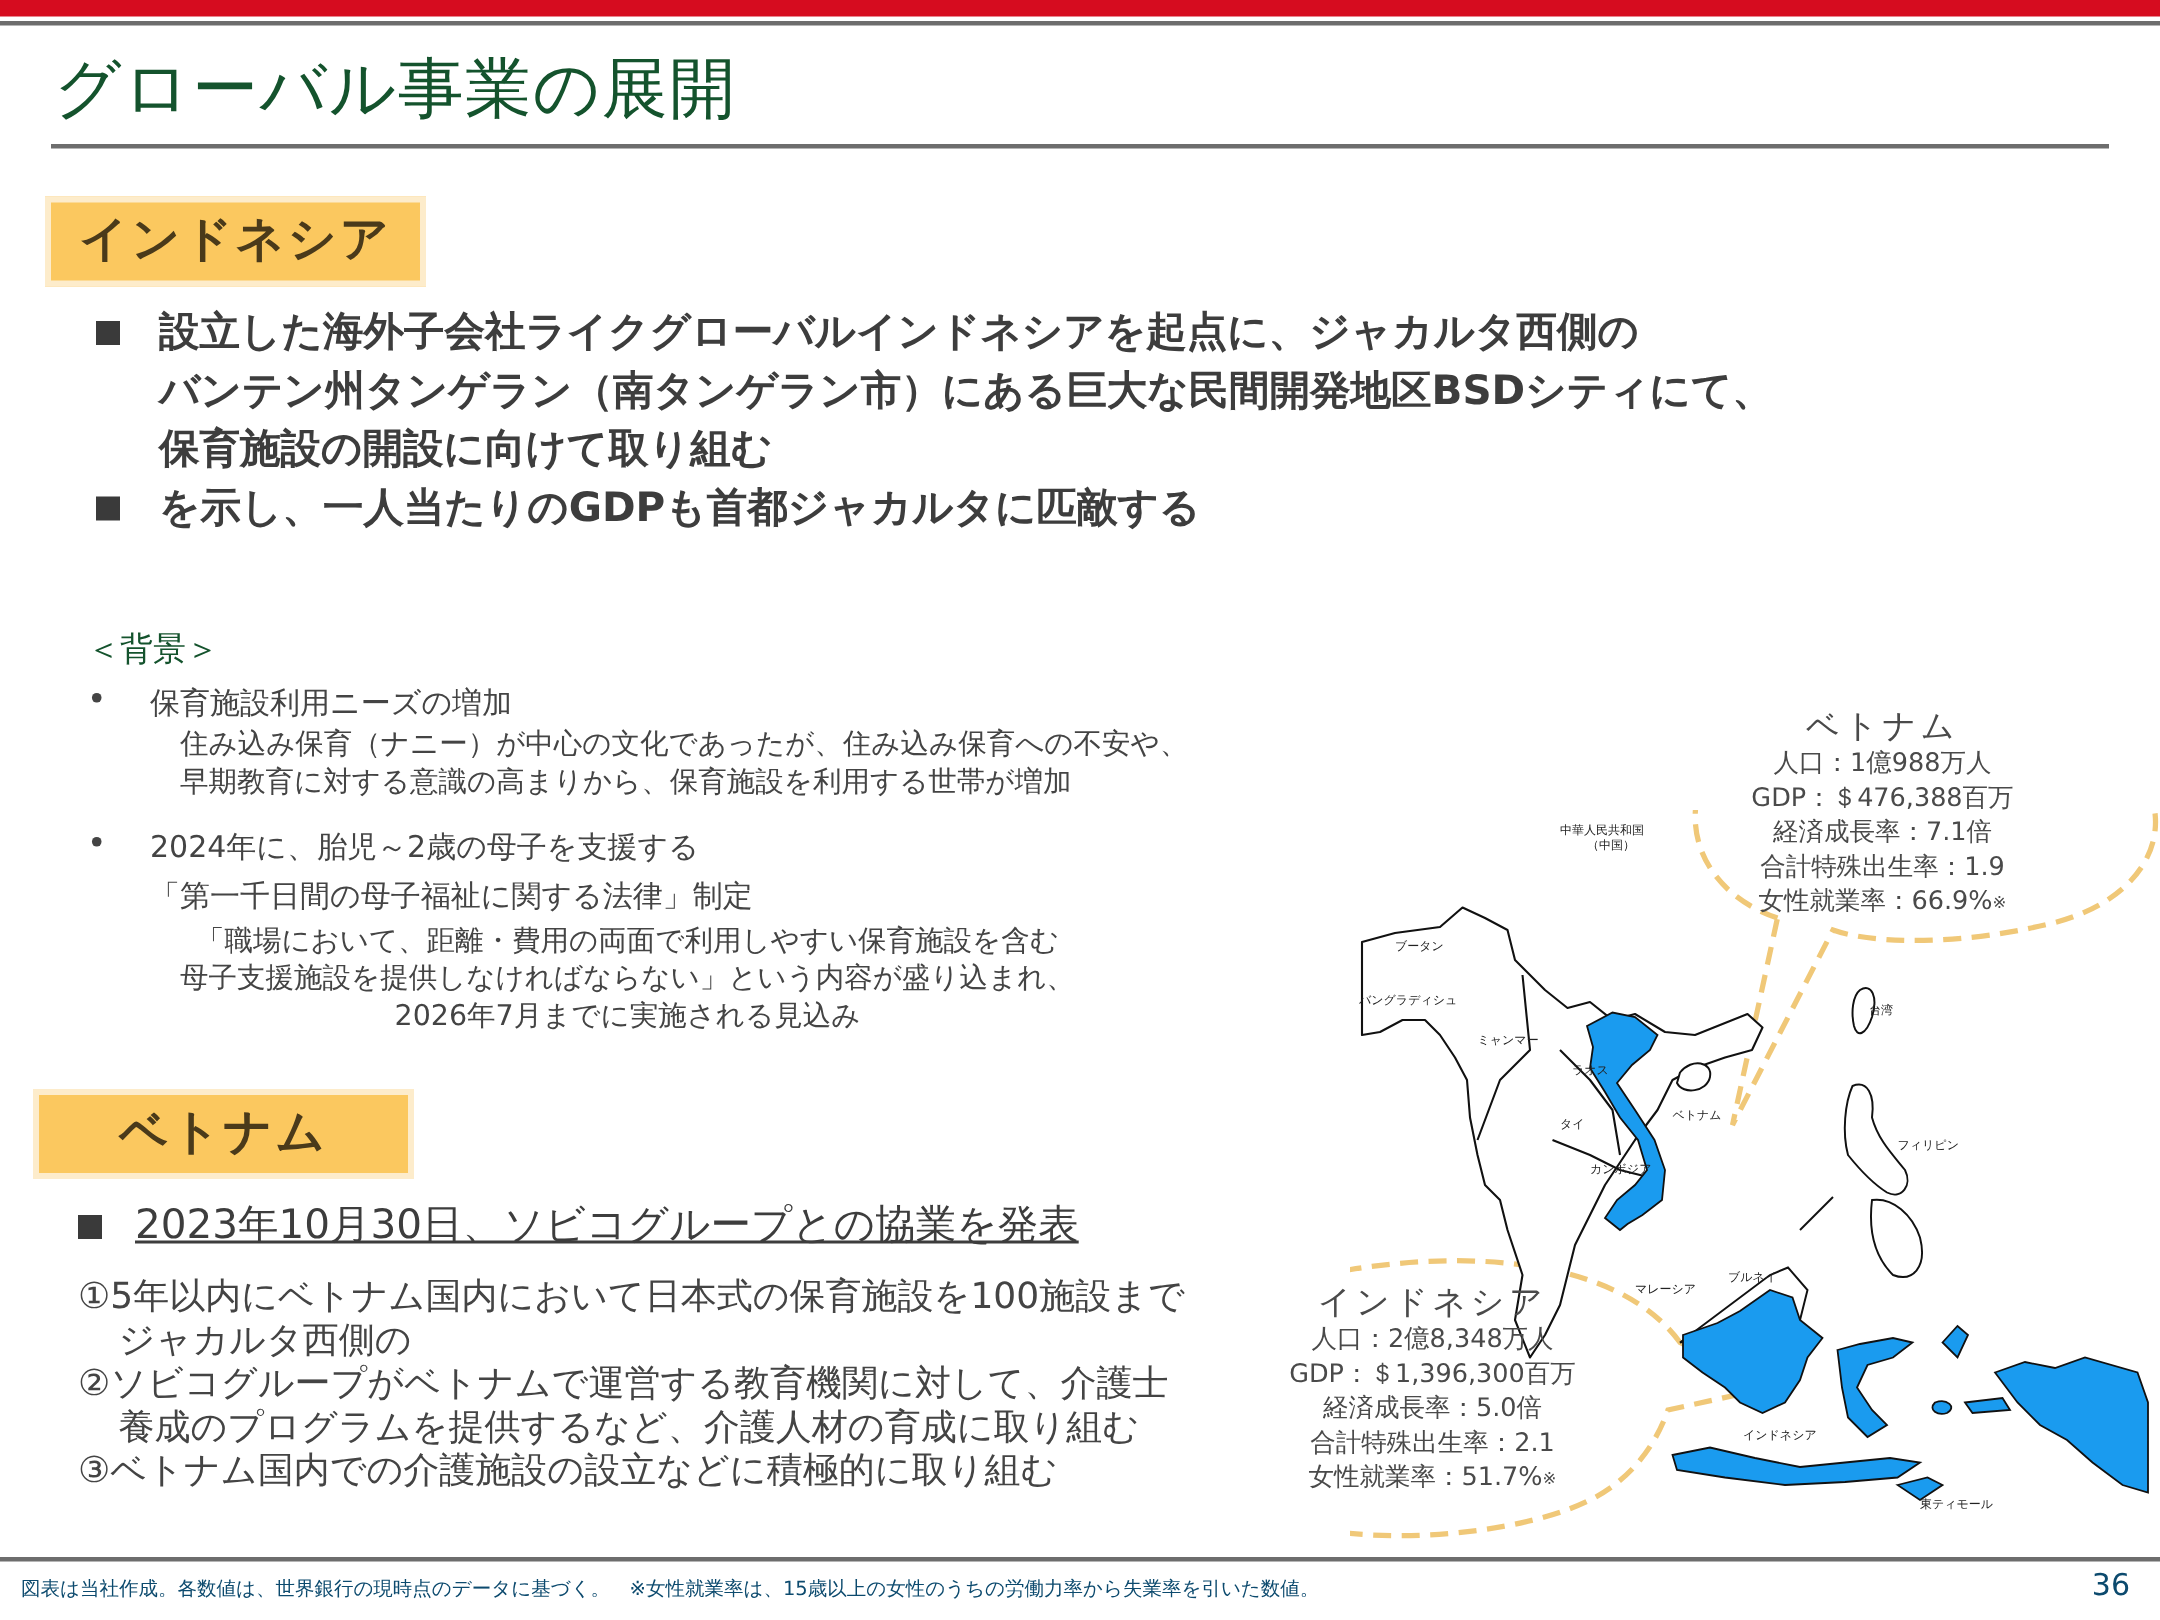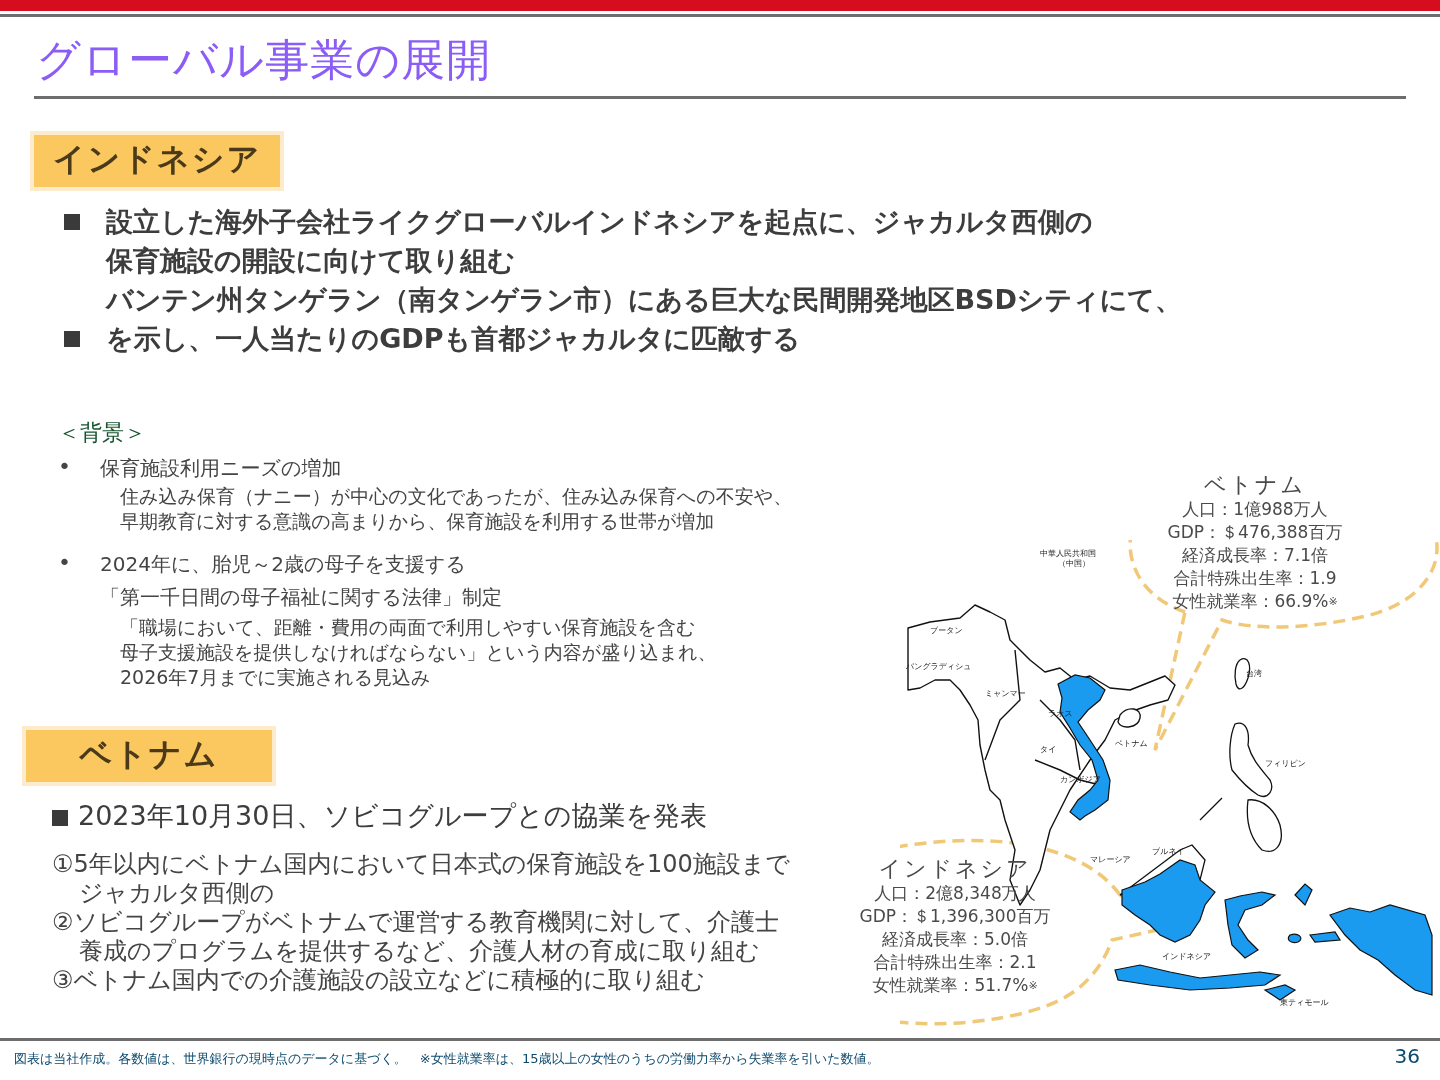--- a/index.html
+++ b/index.html
@@ -4,21 +4,21 @@
   <style>
     html, body { margin: 0; padding: 0; }
     body {
       width: 1440px; height: 1080px; position: relative; overflow: hidden;
       background: #ffffff; color: #3a3a3a;
       font-family: "DejaVu Sans", "Liberation Sans", sans-serif;
     }
     .top-bar { position: absolute; left: 0; top: 0; width: 1440px; height: 11px; background: #d60c1f; }
     .top-rule { position: absolute; left: 0; top: 14px; width: 1440px; height: 3px; background: #6d6d6d; }
     .title {
-      position: absolute; left: 36px; top: 30px; font-size: 44px; color: #8b5cf6;
+      position: absolute; left: 36px; top: 30px; font-size: 44px; color: #14532d;
       font-weight: normal; letter-spacing: 1px; line-height: 60px; white-space: nowrap;
     }
     .title-rule { position: absolute; left: 34px; top: 96px; width: 1372px; height: 3px; background: #6d6d6d; }
 
     .section-label {
       position: absolute; background: #fbc85f; border: 4px solid #fdeccb;
       color: #4a3a1a; font-weight: bold; font-size: 32px; text-align: center;
       line-height: 48px; letter-spacing: 2px; white-space: nowrap;
     }
     .label-indonesia { left: 30px; top: 131px; width: 246px; height: 52px; }
@@ -32,25 +32,25 @@
     .bg-heading { position: absolute; left: 58px; top: 418px; font-size: 22px; color: #14532d; white-space: nowrap; }
     .dot-item { position: absolute; left: 58px; color: #444; }
     .dot-item .dot { position: absolute; left: 0; top: 0; font-size: 22px; }
     .dot-item .main { position: absolute; left: 42px; top: 0; font-size: 20px; line-height: 33px; white-space: nowrap; }
     .dot-item .sub { position: absolute; font-size: 19px; line-height: 25px; white-space: nowrap; }
     .dot1 { top: 452px; }
     .dot1 .dot { top: 2px; }
     .dot1 .sub { left: 62px; top: 32px; }
     .dot2 { top: 548px; }
     .dot2 .dot { top: 2px; }
-    .dot2 .sub { left: 62px; top: 67px; }
+    .dot2 .sub { left: 62px; top: 67px; text-align: center; }
 
     .vn-head { position: absolute; left: 50px; top: 798px; font-size: 27px; color: #3d3d3d; white-space: nowrap; }
     .vn-head .sq-bullet { left: 2px; top: 12px; }
-    .vn-head span.txt { margin-left: 28px; }
+    .vn-head span.txt { margin-left: 40px; text-decoration: underline; }
     .vn-points { position: absolute; left: 52px; top: 850px; font-size: 24px; line-height: 29px; color: #444; }
     .vn-points .pt { white-space: nowrap; }
     .vn-points .cont { padding-left: 27px; white-space: nowrap; }
 
     .map { position: absolute; left: 900px; top: 540px; width: 540px; height: 490px; }
 
     .bubble-text { position: absolute; text-align: center; color: #4a4a4a; white-space: nowrap; }
     .bubble-text .name { font-size: 22px; line-height: 26px; letter-spacing: 3px; }
     .bubble-text .stat { font-size: 17px; line-height: 23px; }
     .bubble-vn { left: 1140px; top: 472px; width: 230px; }
@@ -68,22 +68,22 @@
 <div class="top-rule"></div>
 <div class="title">グローバル事業の展開</div>
 <div class="title-rule"></div>
 
 <div class="section-label label-indonesia">インドネシア</div>
 
 <div class="sq-list list-indonesia">
   <div class="sq-item">
     <span class="sq-bullet"></span>
     <div>設立した海外子会社ライクグローバルインドネシアを起点に、ジャカルタ西側の</div>
+    <div>バンテン州タンゲラン（南タンゲラン市）にある巨大な民間開発地区BSDシティにて、</div>
     <div>保育施設の開設に向けて取り組む</div>
-    <div>バンテン州タンゲラン（南タンゲラン市）にある巨大な民間開発地区BSDシティにて、</div>
   </div>
   <div class="sq-item">
     <span class="sq-bullet"></span>
     <div>を示し、一人当たりのGDPも首都ジャカルタに匹敵する</div>
   </div>
 </div>
 
 <div class="bg-heading">＜背景＞</div>
 
 <div class="dot-item dot1">

